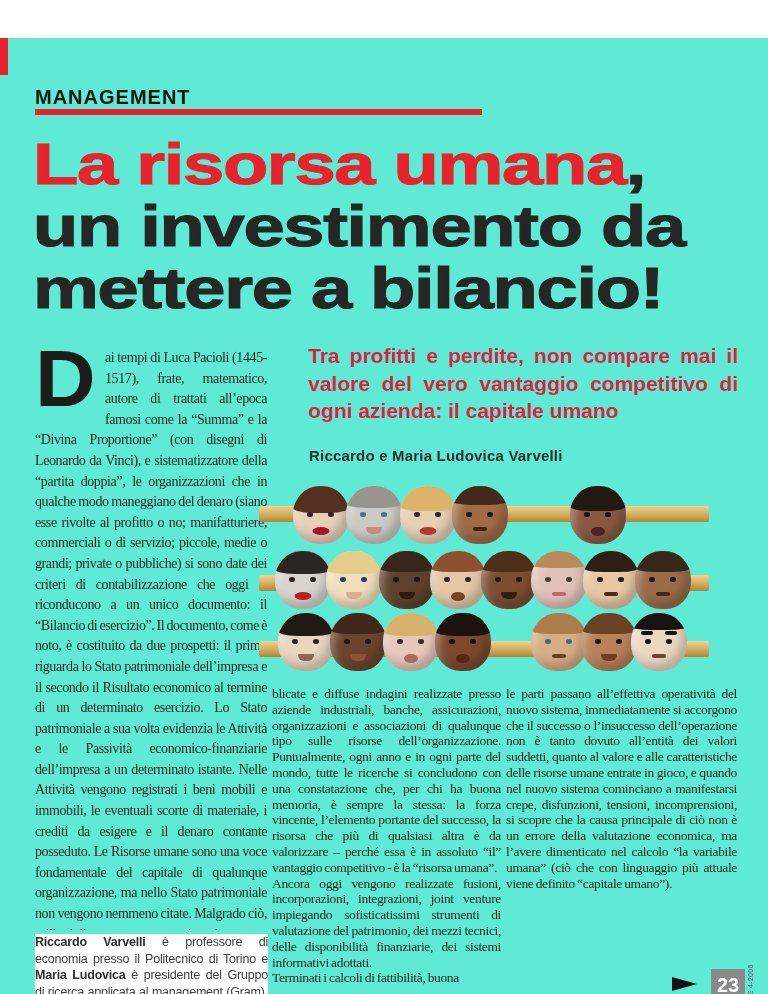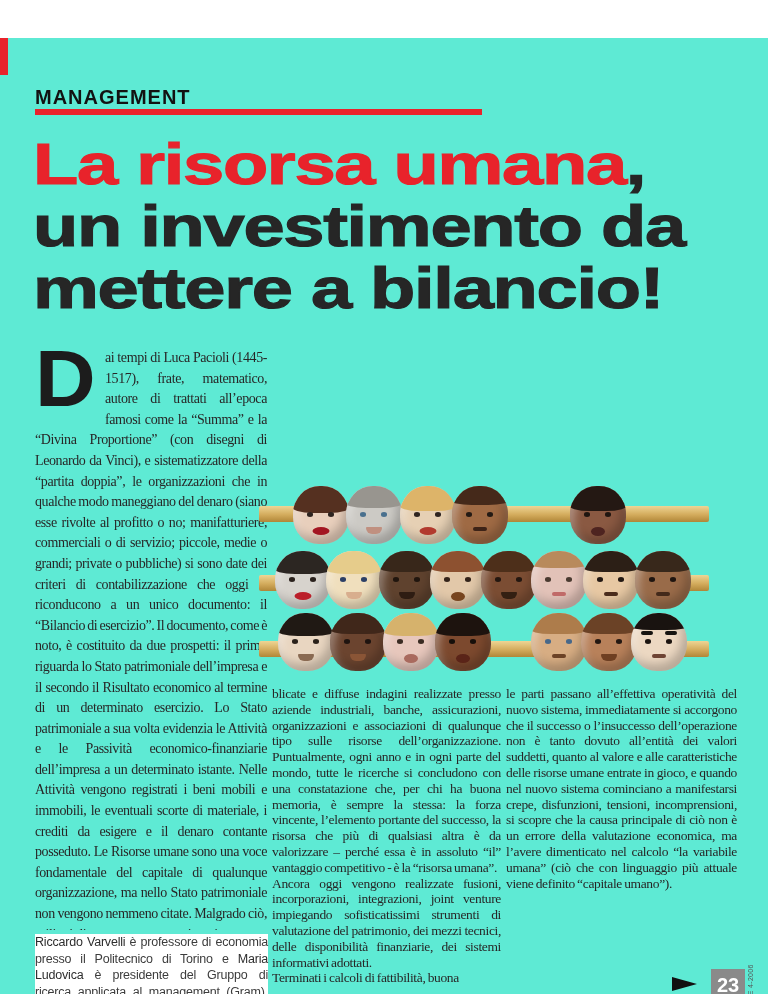--- a/index.html
+++ b/index.html
@@ -40,21 +40,21 @@
   .col3{left:506px;top:648px;width:231px;height:330px;overflow:hidden;
         font-size:13.5px;line-height:15.8px;letter-spacing:-.35px;word-spacing:-.8px;}
 
   .dropcap{float:left;width:64px;height:66px;margin:2px 6px 0 0;overflow:visible;
            font-family:"Liberation Sans",sans-serif;font-weight:bold;font-size:80px;line-height:58px;
            color:#1c1c1c;transform:scaleX(1.05);transform-origin:0 0;}
 
   
   .bio{position:absolute;left:35px;top:896px;width:233px;background:#ffffff;
        font-size:12.5px;line-height:16.5px;letter-spacing:-.2px;color:#3c3c3c;text-align:justify;}
-  .bio .b{font-weight:normal;color:#2d2d2d;}
+  .bio .b{font-weight:bold;color:#2d2d2d;}
 
   
   .abacus{position:absolute;left:259px;top:444px;width:452px;height:194px;}
   .rod{position:absolute;left:0;width:450px;height:16px;z-index:1;border-radius:2px;
        background:linear-gradient(#eed594,#d3ab5c 55%,#b08638);}
   .bead{position:absolute;width:56px;height:58px;z-index:2;overflow:hidden;
         border-radius:48% 48% 46% 46%;
         box-shadow:inset -5px -7px 10px rgba(0,0,0,.22), inset 4px 5px 9px rgba(255,255,255,.35);}
   .hair{position:absolute;top:-3px;left:-2px;right:-2px;
         border-radius:50% 50% 40% 40%/85% 85% 25% 25%;}
@@ -85,21 +85,23 @@
 
   <div class="kicker">MANAGEMENT</div>
   <div class="kicker-rule"></div>
 
   <div class="title">
     <div><span class="red">La risorsa umana</span><span class="dark">,</span></div>
     <div class="dark">un investimento da</div>
     <div class="dark">mettere a bilancio!</div>
   </div>
 
-
+  <div class="standfirst">Tra profitti e perdite, non compare mai il valore del vero vantaggio competitivo di ogni azienda: il capitale umano</div>
+
+  <div class="byline">Riccardo e Maria Ludovica Varvelli</div>
 
   <div class="abacus">
       <div class="rod" style="top: 24px;"></div>
       <div class="bead" style="left: 34px; top: 4px; background: rgb(232, 207, 188);">
         <div class="hair" style="background: rgb(85, 48, 32); height: 30px;"></div>
         <div class="eye" style="left: 14px; background: rgb(46, 36, 32);"></div>
         <div class="eye" style="left: 35px; background: rgb(46, 36, 32);"></div>
         <div class="mouth lips" style="background: rgb(163, 22, 34);"></div>
       </div>
       <div class="bead" style="left: 87px; top: 4px; background: rgb(204, 202, 197);">

